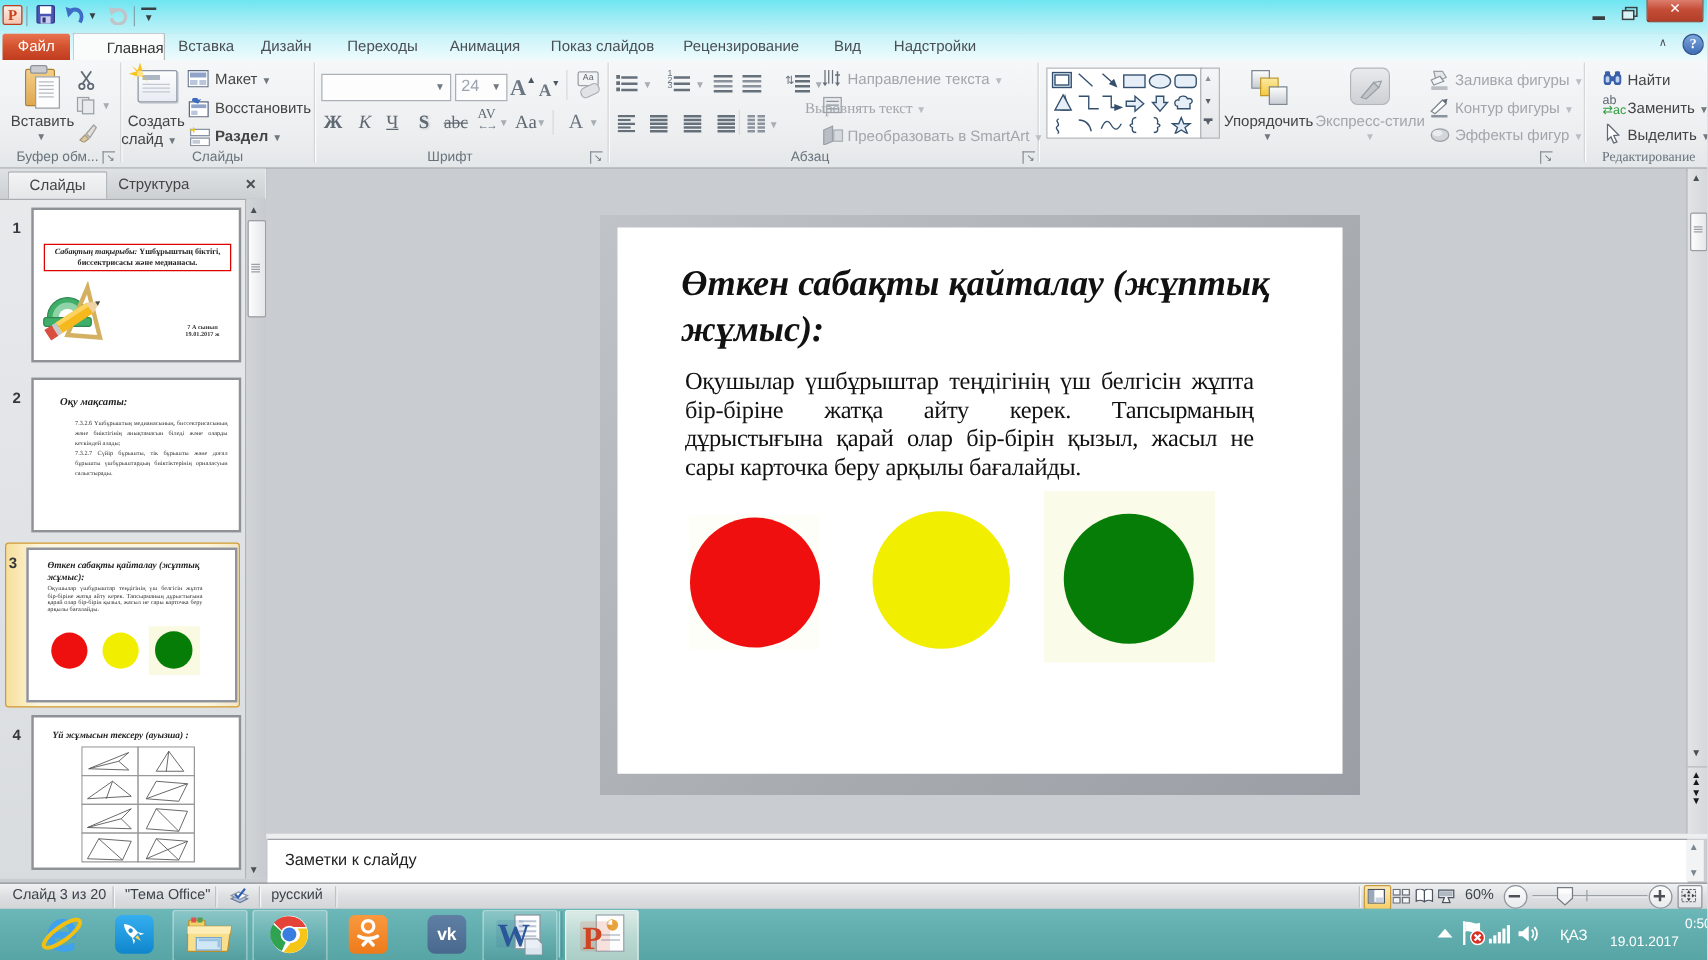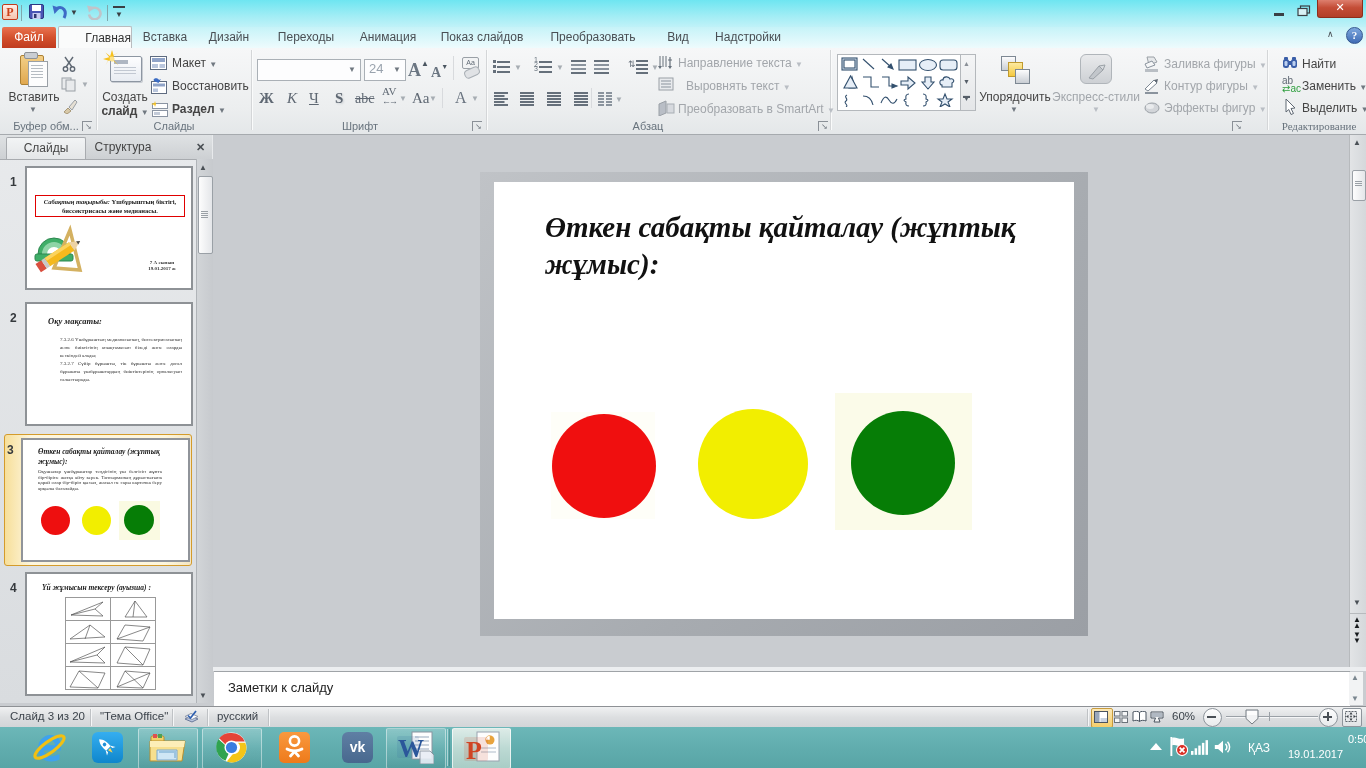--- a/index.html
+++ b/index.html
@@ -84,21 +84,21 @@
     <div class="abs" style="left:115px;top:10px;font-size:8px;color:#3a3f44;">▼</div>
   </div>
   <div class="abs" id="tabrow">
     <div class="abs" id="tab-file">Файл</div>
     <div class="abs" id="tab-home">Главная</div>
     <div class="abs tab" style="left:134px;width:62px;">Вставка</div>
     <div class="abs tab" style="left:200px;width:58px;">Дизайн</div>
     <div class="abs tab" style="left:272px;width:68px;">Переходы</div>
     <div class="abs tab" style="left:354px;width:68px;">Анимация</div>
     <div class="abs tab" style="left:430px;width:104px;">Показ слайдов</div>
-    <div class="abs tab" style="left:537px;width:112px;">Преобразовать</div>
+    <div class="abs tab" style="left:537px;width:112px;">Рецензирование</div>
     <div class="abs tab" style="left:658px;width:40px;">Вид</div>
     <div class="abs tab" style="left:704px;width:88px;">Надстройки</div>
   </div>
   <div class="abs" id="wmin">
       <div></div>
     </div>
   <svg class="abs" style="left:1297px;top:5px;" width="14" height="12" viewBox="0 0 14 12">
       <rect x="3.5" y="1" width="9" height="7" fill="none" stroke="#3a3f44" stroke-width="1.2"></rect>
       <rect x="1" y="3.5" width="9" height="7" fill="#d8f2f6" stroke="#3a3f44" stroke-width="1.2"></rect>
     </svg>
@@ -148,21 +148,21 @@
     <svg class="abs" style="left:103px;top:2px;" width="18" height="18" viewBox="0 0 18 18">
         <g fill="#f7c21d">
           <polygon points="9,0 10.8,6 9,12 7.2,6"></polygon>
           <polygon points="0,9 6,7.2 12,9 6,10.8"></polygon>
           <polygon points="2.5,2.5 7.5,6.5 15.5,15.5 6.5,7.5"></polygon>
           <polygon points="15.5,2.5 7.5,6.5 2.5,15.5 6.5,7.5" opacity=".8"></polygon>
         </g>
         <circle cx="9" cy="9" r="2.4" fill="#fde28a"></circle>
       </svg>
     <div class="abs ritext" style="left:97px;top:42px;width:56px;text-align:center;">Создать</div>
-    <div class="abs ritext" style="left:97px;top:56px;width:56px;text-align:center;font-weight:bold;">слайд <span class="dar">▼</span></div>
+    <div class="abs ritext" style="left:97px;top:56px;width:56px;text-align:left;">слайд <span class="dar">▼</span></div>
     <svg class="abs" style="left:150px;top:8px;" width="17" height="14" viewBox="0 0 17 14">
         <rect x="0.5" y="0.5" width="16" height="13" fill="#fff" stroke="#5e6b80"></rect>
         <rect x="2" y="2" width="13" height="4" fill="#8fa3c8"></rect>
         <rect x="2" y="8" width="6" height="4" fill="#b9c6dd"></rect>
         <rect x="9.5" y="8" width="5.5" height="4" fill="#b9c6dd"></rect>
       </svg>
     <div class="abs ritext" style="left:172px;top:8px;">Макет <span class="dar">▼</span></div>
     <svg class="abs" style="left:150px;top:30px;" width="18" height="16" viewBox="0 0 18 16">
         <rect x="1.5" y="3.5" width="15" height="12" fill="#fff" stroke="#5e6b80"></rect>
         <rect x="3" y="5.5" width="12" height="3" fill="#8fa3c8"></rect>
@@ -242,21 +242,21 @@
       </svg>
     <div class="abs ritext gray" style="left:678px;top:8px;">Направление текста <span class="dar" style="color:#b9bec4;">▼</span></div>
     <svg class="abs" style="left:658px;top:29px;" width="16" height="15" viewBox="0 0 16 15">
         <rect x="1" y="1" width="14" height="12" fill="#e8eaed" stroke="#9aa0a6"></rect>
         <g stroke="#8a939d">
           <line x1="3" y1="4" x2="13" y2="4"></line>
           <line x1="3" y1="7" x2="13" y2="7"></line>
           <line x1="3" y1="10" x2="13" y2="10"></line>
         </g>
       </svg>
-    <div class="abs ritext gray" style="left:686px;top:31px;">Выровнять текст <span class="dar" style="color:#b9bec4;">▼</span></div>
+    <div class="abs ritext gray" style="left:644px;top:31px;font-family:Liberation Serif, serif;">Выровнять текст <span class="dar" style="color:#b9bec4;">▼</span></div>
     <svg class="abs" style="left:658px;top:52px;" width="17" height="16" viewBox="0 0 17 16">
         <path d="M1 4 L8 1 L8 13 L1 16 Z" fill="#b9bec6" stroke="#9aa0a6"></path>
         <rect x="9" y="4" width="7" height="9" fill="#d6d9de" stroke="#a8aeb4"></rect>
       </svg>
     <div class="abs ritext gray" style="left:678px;top:54px;">Преобразовать в SmartArt <span class="dar" style="color:#b9bec4;">▼</span></div>
 
     <div class="abs" style="left:837px;top:6px;width:123px;height:55px;background:#fff;border:1px solid #b4b8bc;"></div>
     <div class="abs" style="left:960px;top:6px;width:14px;height:55px;background:linear-gradient(#f4f5f6,#e4e6e8);border:1px solid #b4b8bc;"></div>
     <div class="abs" style="left:963px;top:12px;font-size:7px;color:#8a9097;">▲</div>
     <div class="abs" style="left:963px;top:30px;font-size:7px;color:#555e68;">▼</div>
@@ -418,20 +418,26 @@
     <div class="abs" style="left:199px;top:28px;font-size:8px;color:#4a5056;">▲</div>
     <div class="abs" style="left:198px;top:41px;width:13px;height:76px;background:linear-gradient(90deg,#fdfdfd,#e4e6e9);border:1px solid #9aa0a6;border-radius:2px;"></div>
     <div class="abs" style="left:201px;top:76px;width:7px;height:1px;background:#9aa0a6;box-shadow:0 2px 0 #9aa0a6,0 4px 0 #9aa0a6,0 6px 0 #9aa0a6;"></div>
     <div class="abs" style="left:199px;top:556px;font-size:8px;color:#4a5056;">▼</div>
   </div>
 
   <div class="abs" id="slidearea">
     <div class="abs" id="frame"></div>
     <div class="abs" id="slide">
       <div class="abs" id="slidetitle">Өткен сабақты қайталау (жұптық жұмыс):</div>
+      <div class="abs" id="slidebody">
+          <div class="jl">Оқушылар үшбұрыштар теңдігінің үш белгісін жұпта</div>
+          <div class="jl">бір-біріне жатқа айту керек. Тапсырманың</div>
+          <div class="jl">дұрыстығына қарай олар бір-бірін қызыл, жасыл не</div>
+          <div>сары карточка беру арқылы бағалайды.</div>
+        </div>
       <div class="abs" style="left:341px;top:211px;width:137px;height:137px;background:#fbfbe9;"></div>
       <div class="abs" style="left:57px;top:230px;width:104px;height:107px;background:#fefef8;"></div>
       <div class="abs circ" style="left:58px;top:232px;width:104px;height:104px;background:#f00f0f;"></div>
       <div class="abs circ" style="left:204px;top:227px;width:110px;height:110px;background:#f2ee00;"></div>
       <div class="abs circ" style="left:357px;top:229px;width:104px;height:104px;background:#067d06;"></div>
     </div>
     <div class="abs" id="vscroll">
       <div class="abs" style="left:3px;top:3px;font-size:8px;color:#4a5056;">▲</div>
       <div class="abs" style="left:2px;top:35px;width:12px;height:29px;background:linear-gradient(90deg,#fdfdfd,#e4e6e9);border:1px solid #9aa0a6;border-radius:2px;"></div>
       <div class="abs" style="left:5px;top:46px;width:7px;height:1px;background:#9aa0a6;box-shadow:0 2px 0 #9aa0a6,0 4px 0 #9aa0a6;"></div>

